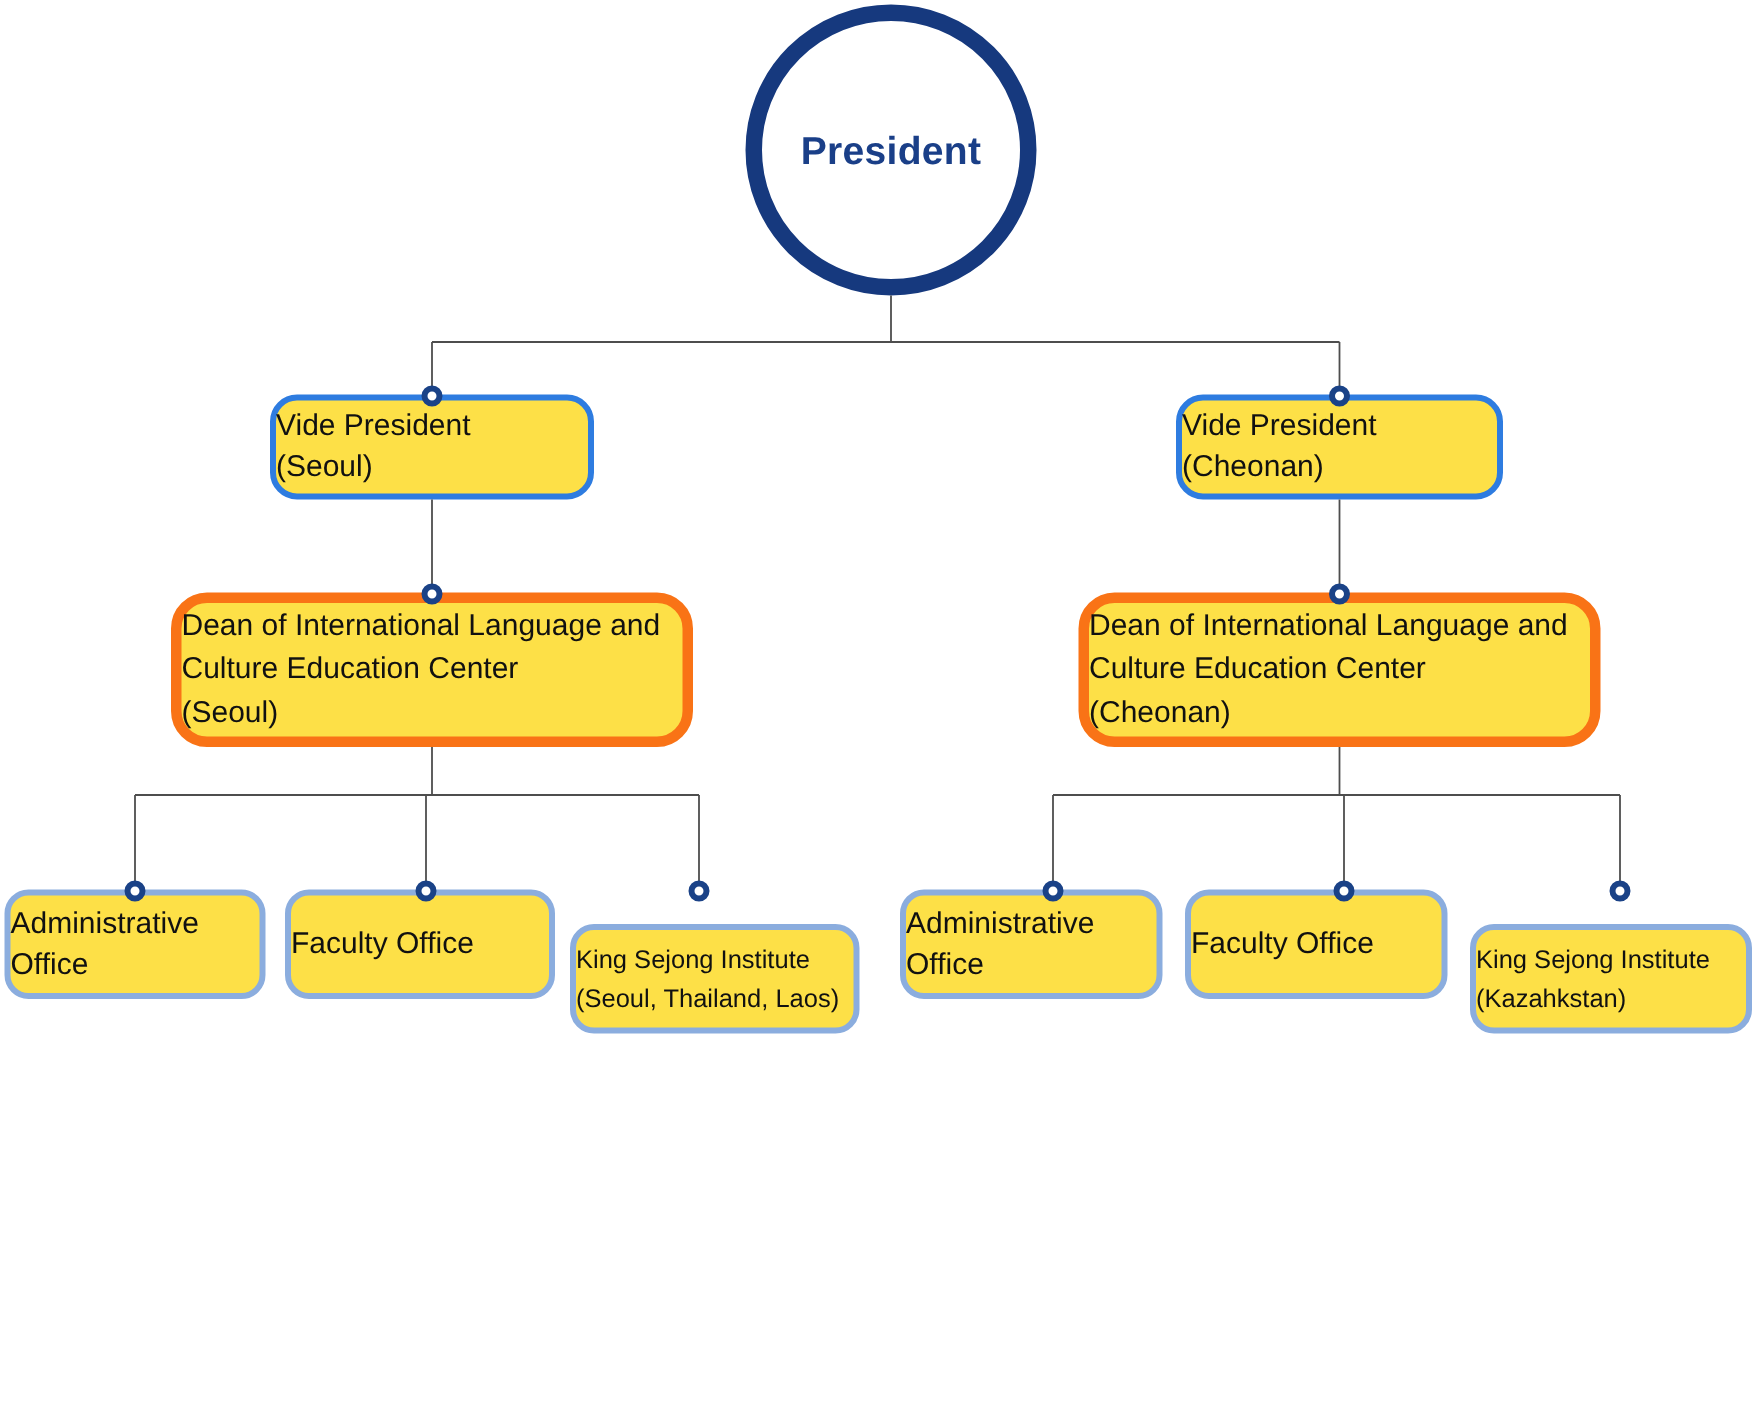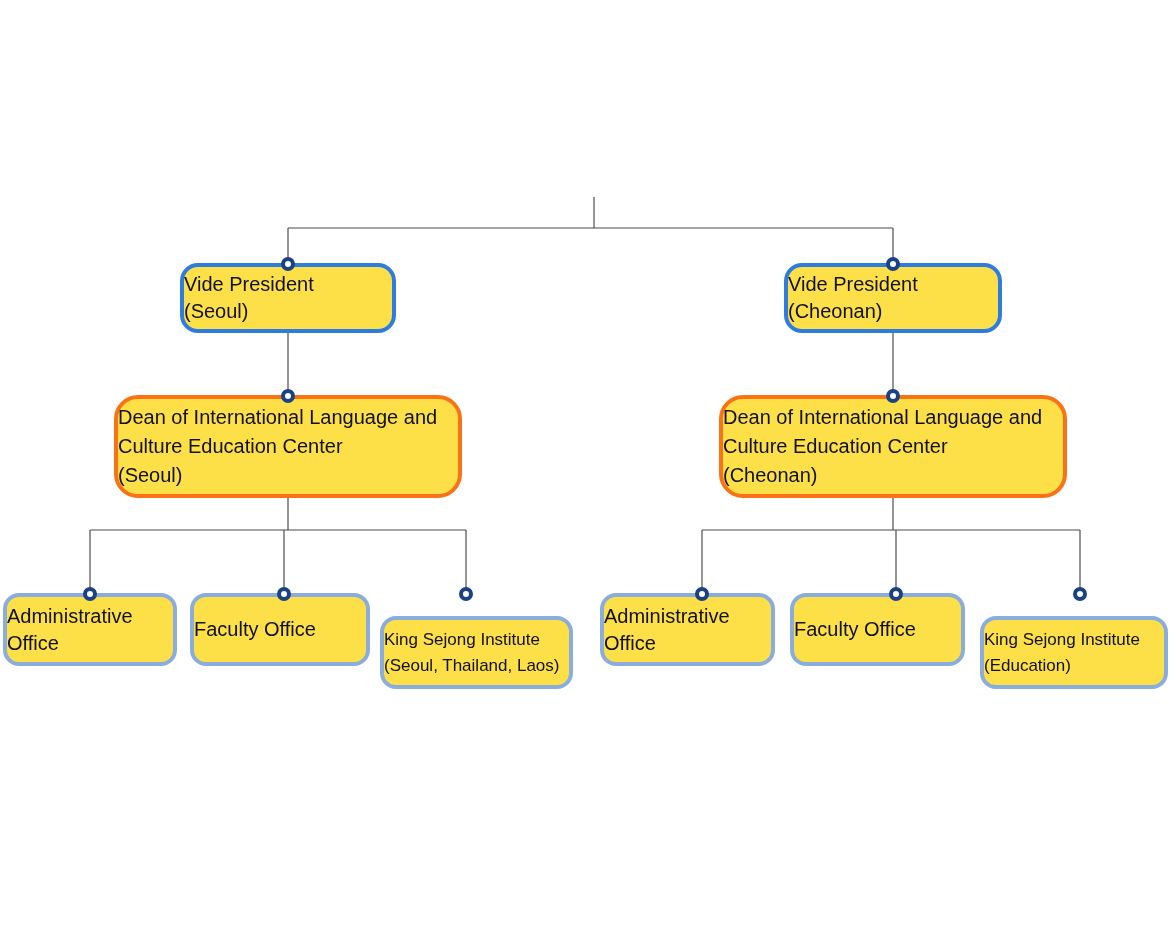--- a/index.html
+++ b/index.html
@@ -61,21 +61,21 @@
     display: block;
     white-space: nowrap;
   }
   .node.mid {
     border: 4px solid #2e7ce0;
     border-radius: 18px;
     font-size: 20px;
     line-height: 27px;
   }
   .node.dean {
-    border: 4px solid #f97316;
+    border: 7px solid #f97316;
     border-radius: 24px;
     font-size: 20px;
     line-height: 29px;
   }
   .node.leaf {
     border: 4px solid #8badde;
     border-radius: 16px;
     font-size: 20px;
     line-height: 27px;
   }
@@ -120,20 +120,23 @@
       <circle cx="893" cy="396" r="5"></circle>
       <circle cx="90" cy="594" r="5"></circle>
       <circle cx="284" cy="594" r="5"></circle>
       <circle cx="466" cy="594" r="5"></circle>
       <circle cx="702" cy="594" r="5"></circle>
       <circle cx="896" cy="594" r="5"></circle>
       <circle cx="1080" cy="594" r="5"></circle>
     </g>
   </svg>
 
+  <div class="president-circle">
+    <span class="label">President</span>
+  </div>
 
   <div class="node mid" style="left:180px; top:263px; width:216px; height:70px;">
     <span>Vide President</span>
     <span>(Seoul)</span>
   </div>
   <div class="node mid" style="left:784px; top:263px; width:218px; height:70px;">
     <span>Vide President</span>
     <span>(Cheonan)</span>
   </div>
 
@@ -162,16 +165,16 @@
 
   <div class="node leaf" style="left:600px; top:593px; width:175px; height:73px;">
     <span>Administrative</span>
     <span>Office</span>
   </div>
   <div class="node leaf" style="left:790px; top:593px; width:175px; height:73px;">
     <span>Faculty Office</span>
   </div>
   <div class="node leaf small" style="left:980px; top:593px; width:188px; height:73px;">
     <span>King Sejong Institute</span>
-    <span>(Education)</span>
+    <span>(Kazahkstan)</span>
   </div>
 
 </div>
 
 </body></html>

